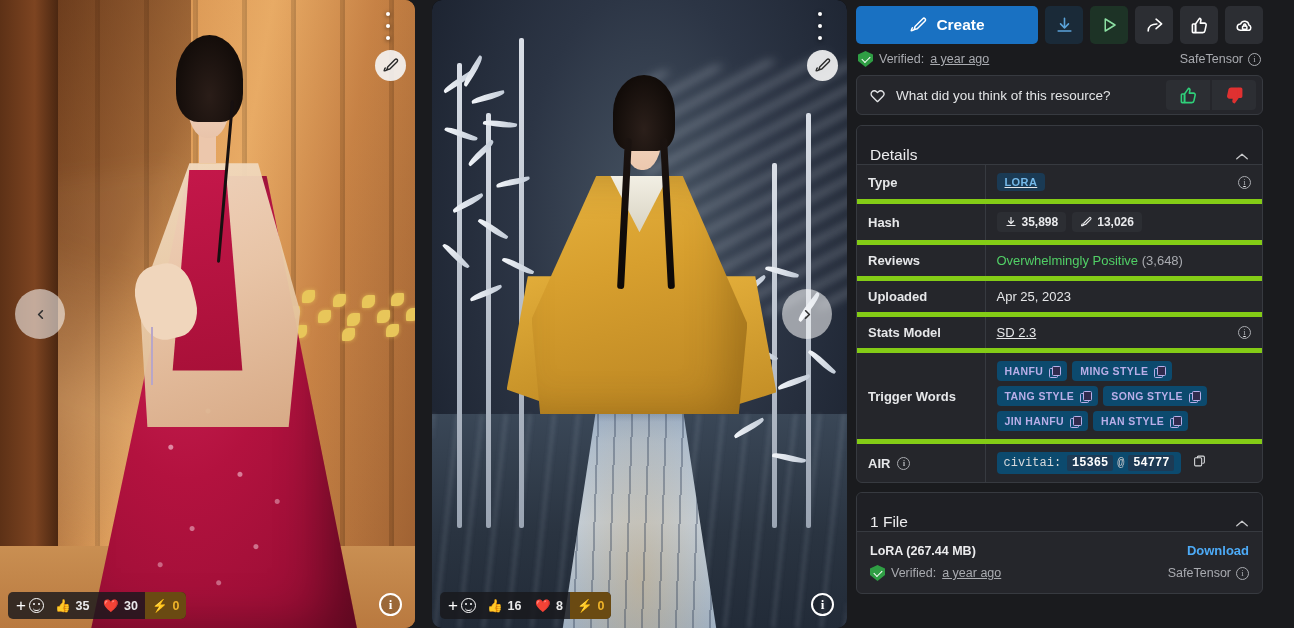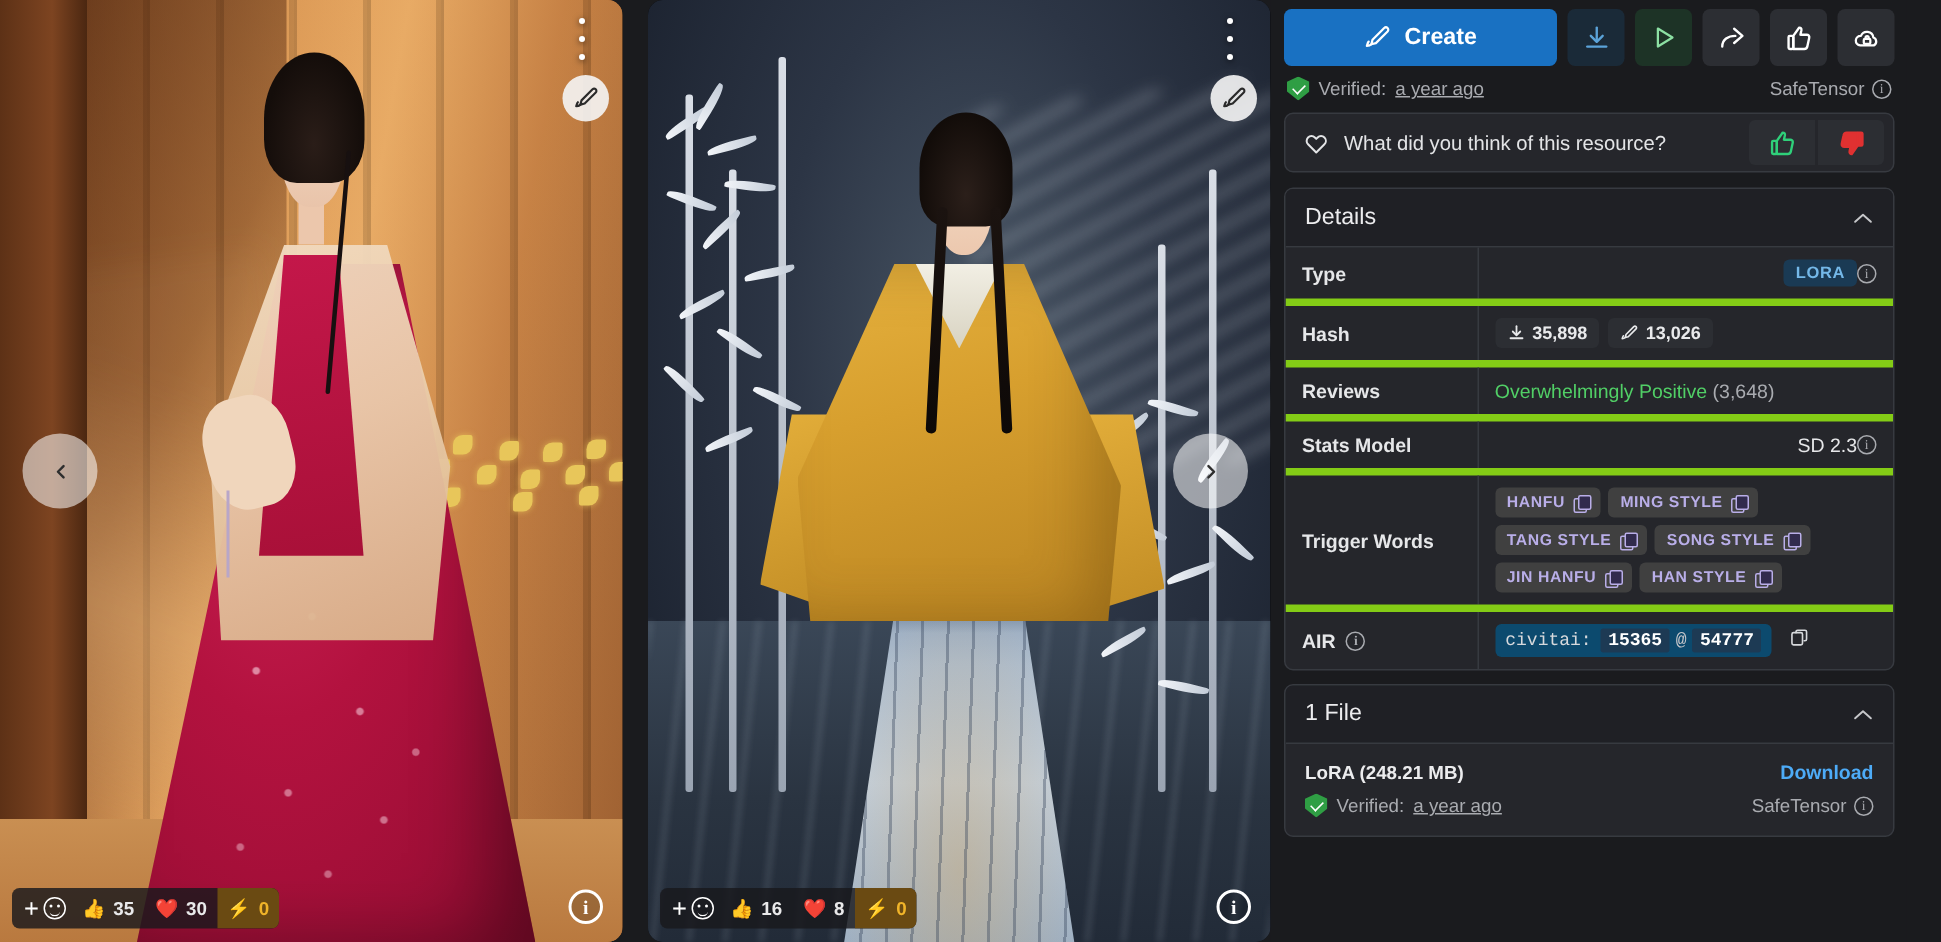--- a/index.html
+++ b/index.html
@@ -295,59 +295,59 @@
   }
   .heart-outline svg { display:block; }
   .vote-btn {
     width:44px; height:30px; background:#2c2e33; border:none; cursor:pointer;
     display:flex; align-items:center; justify-content:center;
     border-radius:4px 0 0 4px;
   }
   .vote-btn.down { border-radius:0 4px 4px 0; margin-left:2px; }
 
   .card-head {
-    display:flex; align-items:center; justify-content:space-between;
+    display:flex; align-items:flex-end; justify-content:space-between;
     height:39px; padding:0 13px; background:#1f2025;
     border-bottom:1px solid #373a40;
   }
   .card-title { font-size:15.5px; color:#ececee; }
   .chev { color:#c6c7ca; font-size:13px; cursor:pointer; }
 
   table.details { width:100%; border-collapse:collapse; }
   table.details td {
     border-bottom:5px solid #84cc16;
     padding: 8px 11px; vertical-align:middle;
     font-size:13px; color:#e6e7e9;
   }
   table.details tr:last-child td { border-bottom:none; }
   td.lbl {
     width:128px; font-weight:bold; color:#eceef0; font-size:13px;
     border-right:1px solid #373a40;
   }
-  .val-flex { display:flex; align-items:center; justify-content:flex-end; }
+  .val-flex { display:flex; align-items:center; justify-content:space-between;text-decoration:underline; }
 
   .badge-lora {
     display:inline-block; background:#1a3a54; color:#74b8e8;
     font-size:11px; font-weight:bold; letter-spacing:.4px;
     padding:3px 8px; border-radius:4px;
   }
   .stat-group { display:flex; align-items:center; gap:6px; }
   .stat-pill {
     display:flex; align-items:center; gap:5px;
     background:#2c2e33; padding:3px 8px; border-radius:4px;
     font-size:12px; font-weight:bold; color:#e9eaec;
   }
   .green { color:#51cf66; }
   .muted { color:#a9abb0; }
 
   .trigger-row td { position:relative; }
   .chips { display:flex; flex-wrap:wrap; gap:5px; }
   .chip {
     display:flex; align-items:center; gap:6px;
-    background:#404040; color:#b9aee8;
+    background:#0c4a6e; color:#b9aee8;
     font-size:10.5px; font-weight:bold; letter-spacing:.4px;
     padding:4px 8px; border-radius:4px; cursor:pointer;
   }
   .copy-ico { width:10px; height:11px; position:relative; display:inline-block; }
   .copy-ico::before {
     content:""; position:absolute; left:0; top:2px; width:7px; height:8px;
     border:1.2px solid currentColor; border-radius:1.5px;
   }
   .copy-ico::after {
     content:""; position:absolute; left:3px; top:0; width:7px; height:8px;
@@ -684,20 +684,24 @@
         </tr>
 
         <tr>
           <td class="lbl">Reviews</td>
           <td>
             <span class="green">Overwhelmingly Positive</span>
             <span class="muted">(3,648)</span>
           </td>
         </tr>
 
+        <tr>
+          <td class="lbl">Uploaded</td>
+          <td>Apr 25, 2023</td>
+        </tr>
 
         <tr>
           <td class="lbl">Stats Model</td>
           <td>
             <div class="val-flex">
               <span>SD 2.3</span>
               <span class="info-circle">i</span>
             </div>
           </td>
         </tr>
@@ -765,21 +769,21 @@
       <div class="card-head">
         <span class="card-title">1 File</span>
         <span class="chev">
           <svg width="14" height="9" viewBox="0 0 24 14" fill="none" stroke="currentColor" stroke-width="2.2" stroke-linecap="round" stroke-linejoin="round">
             <polyline points="3 11 12 3 21 11"></polyline>
           </svg>
         </span>
       </div>
       <div class="file-row">
         <div class="file-top">
-          <span class="file-name">LoRA (248.21 MB)</span>
+          <span class="file-name">LoRA (267.44 MB)</span>
           <span class="download-link">Download</span>
         </div>
         <div class="file-bottom">
           <div class="verified-left">
             <span class="shield"></span>
             <span class="muted" style="font-size:12.5px">Verified:</span>
             <span class="muted u" style="font-size:12.5px">a year ago</span>
           </div>
           <div class="safetensor-right">
             <span>SafeTensor</span>

